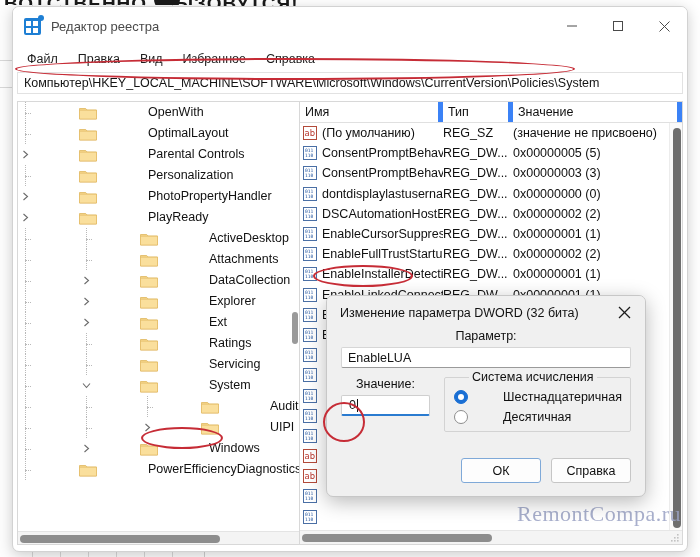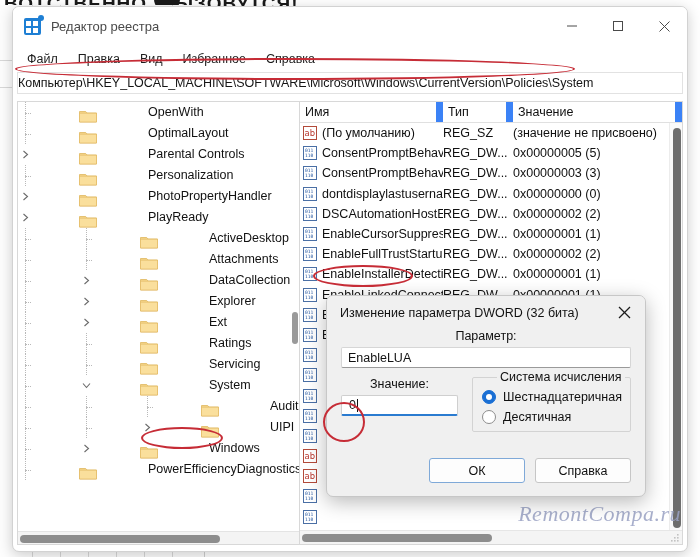--- a/index.html
+++ b/index.html
@@ -121,20 +121,21 @@
   }
 
   
   #addressbar {
     height: 22px;
     margin: 0 4px;
     background: #ffffff;
     border: 1px solid #e2e2e2;
     display: flex;
     align-items: center;
+    padding-left: 6px;
     font-size: 12.5px;
     color: #141414;
     white-space: nowrap;
     overflow: hidden;
   }
 
   
   #panes {
     position: absolute;
     left: 4px; right: 4px;
@@ -154,21 +155,21 @@
   }
   #tree-scroll {
     position: absolute;
     left: 0; right: 0; top: 0; bottom: 13px;
     overflow: hidden;
   }
   .tree-row {
     position: relative;
     height: 21px;
     display: flex;
-    align-items: flex-end;
+    align-items: center;
     white-space: nowrap;
     font-size: 12.5px;
     color: #111111;
     gap: 46px;
   }
   .twisty {
     width: 15px; height: 21px;
     display: flex; align-items: center; justify-content: center;
     color: #6a6a6a;
     flex: 0 0 auto;
@@ -243,21 +244,21 @@
     display: flex;
     height: 21px;
     background: #ffffff;
     border-bottom: 1px solid #e0e0e0;
     font-size: 12.5px;
     color: #111111;
   }
   .col-h {
     display: flex; align-items: center;
     padding-left: 5px;
-    border-right: 7px solid #3b82f6;
+    border-right: 5px solid #3b82f6;
     white-space: nowrap;
   }
   .c-name { width: 143px; }
   .c-type { width: 70px; }
   .c-val  { flex: 1; }
 
   #list-body {
     position: absolute;
     left: 0; right: 13px; top: 21px; bottom: 14px;
     overflow: hidden;
@@ -406,20 +407,21 @@
     font-size: 12.5px;
     color: #101010;
     white-space: nowrap;
   }
   .radio-row {
     display: flex; align-items: center;
     font-size: 12.5px;
     color: #101010;
     margin-top: 6px;
     white-space: nowrap;
+    gap: 28px;
   }
   .radio-row:first-of-type { margin-top: 3px; }
   .radio {
     width: 14px; height: 14px;
     border-radius: 50%;
     border: 1px solid #8d8d8d;
     background: #ffffff;
     margin-right: 7px;
     flex: 0 0 auto;
     position: relative;
@@ -435,21 +437,21 @@
     width: 6px; height: 6px;
     border-radius: 50%;
     background: #ffffff;
   }
   #dlg-buttons {
     position: absolute;
     right: 14px; bottom: 13px;
     display: flex;
   }
   .dlg-btn {
-    width: 96px; height: 25px;
+    width: 80px; height: 25px;
     display: flex; align-items: center; justify-content: center;
     font-size: 12.5px;
     color: #101010;
     background: #fdfdfd;
     border: 1px solid #c6c6c6;
     border-radius: 3px;
     margin-left: 10px;
   }
   .dlg-btn.primary { border: 1px solid #7fa9d8; }
 
@@ -467,21 +469,20 @@
 
   #watermark {
     position: absolute;
     right: 6px; bottom: 24px;
     font-family: "Liberation Serif", serif;
     font-size: 22px;
     color: #9aa2c4;
     opacity: .85;
     white-space: nowrap;
     letter-spacing: .5px;
-    font-style: italic;
   }
 </style>
 </head>
 <body>
 
 <div id="bg-layer">
   <div id="bg-heading">ВОТСТВЕННО, ВЫЗОВУТСЯ!</div>
   <div id="bg-dot"></div>
   <div id="bg-grid">
       <div class="vline" style="left: 32px;"></div>

